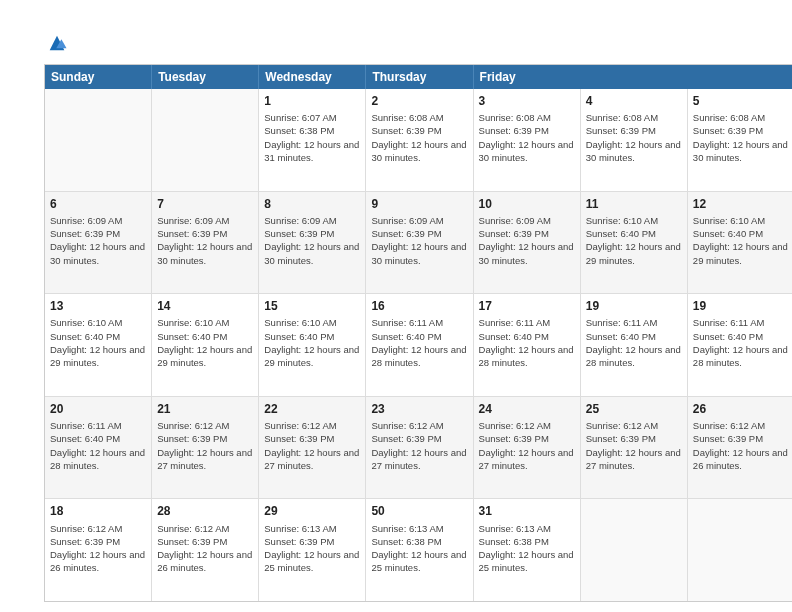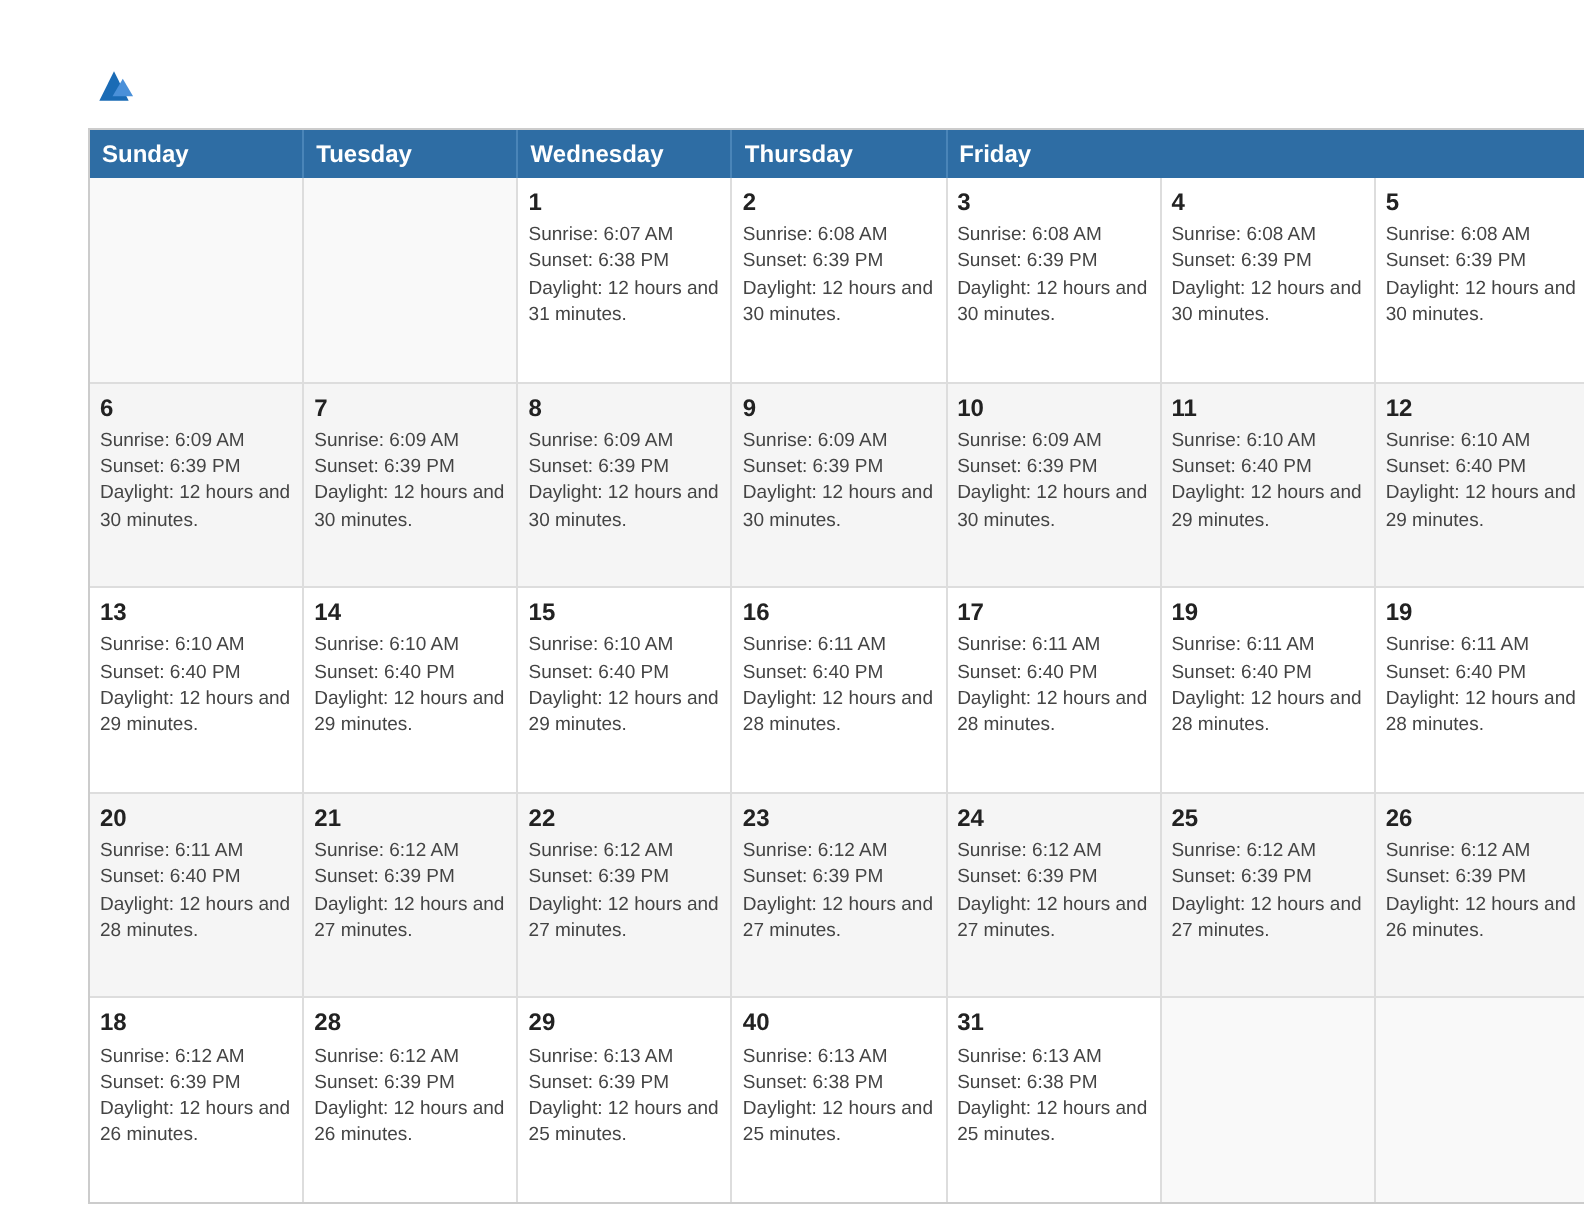--- a/index.html
+++ b/index.html
@@ -331,21 +331,21 @@
 Sunset: 6:39 PM
 Daylight: 12 hours and 26 minutes.</div>
           </div>
           <div class="cal-cell">
             <span class="day-num">29</span>
             <div class="day-info" style="white-space: pre-line;">Sunrise: 6:13 AM
 Sunset: 6:39 PM
 Daylight: 12 hours and 25 minutes.</div>
           </div>
           <div class="cal-cell">
-            <span class="day-num">40</span>
+            <span class="day-num">50</span>
             <div class="day-info" style="white-space: pre-line;">Sunrise: 6:13 AM
 Sunset: 6:38 PM
 Daylight: 12 hours and 25 minutes.</div>
           </div>
           <div class="cal-cell">
             <span class="day-num">31</span>
             <div class="day-info" style="white-space: pre-line;">Sunrise: 6:13 AM
 Sunset: 6:38 PM
 Daylight: 12 hours and 25 minutes.</div>
           </div>

